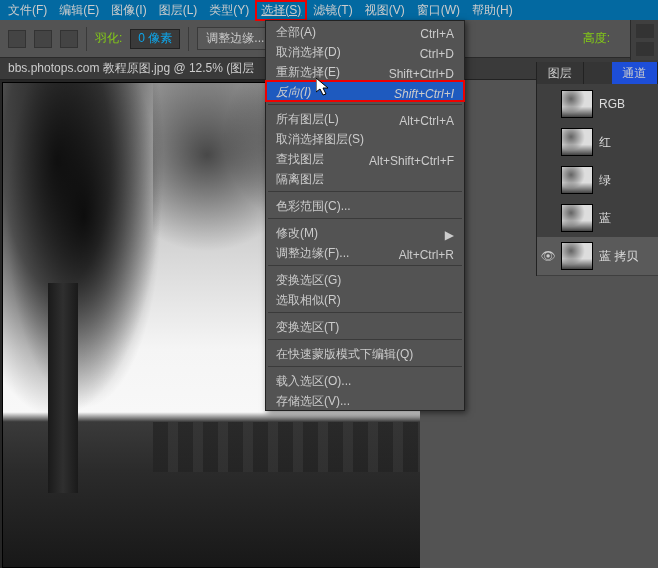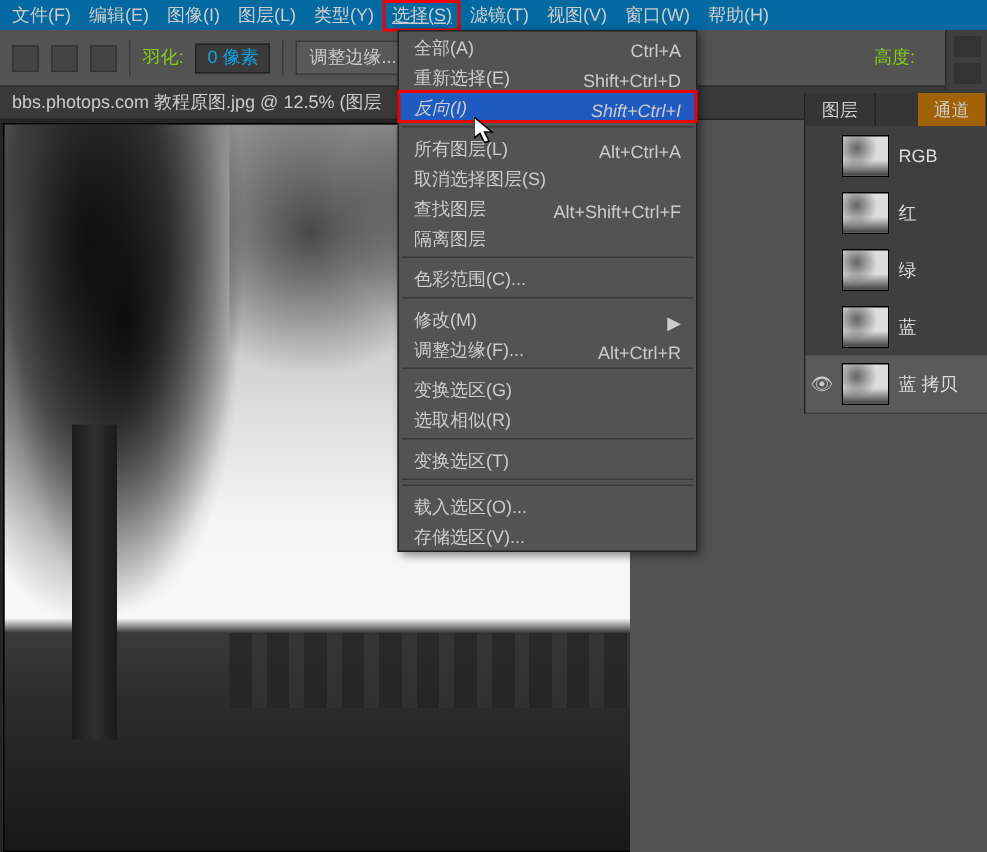--- a/index.html
+++ b/index.html
@@ -25,21 +25,21 @@
 .dd-item.disabled{color:#7a7a7a;}
 .dd-item.selected{background:#1e5abf;color:#fff;font-style:italic;}
 .dd-item.boxed{outline:2px solid #e00;outline-offset:-1px;}
 .dd-sep{height:1px;background:#3a3a3a;margin:3px 2px;}
 .cursor{position:absolute;left:316px;top:78px;z-index:12;pointer-events:none;}
 .right-strip{position:absolute;right:0;top:20px;width:28px;height:40px;background:#3f3f3f;display:flex;flex-direction:column;align-items:center;gap:4px;padding-top:4px;border-left:1px solid #2a2a2a;}
 .right-strip div{width:18px;height:14px;background:#333;}
 .panel{position:absolute;right:0;top:62px;width:122px;background:#3f3f3f;border-left:1px solid #222;}
 .panel-tabs{display:flex;height:22px;background:#353535;gap:28px;}
 .ptab{flex:1;display:flex;align-items:center;justify-content:center;border-right:1px solid #222;}
-.ptab.active{background:#a16207;}
+.ptab.active{background:#1d4ed8;}
 .ch-list{padding:1px 0;}
 .ch-row{display:flex;align-items:center;height:38px;padding:0 4px;gap:6px;}
 .ch-row.sel{background:#5a5a5a;}
 .eye{width:14px;height:14px;display:flex;align-items:center;justify-content:center;}
 .thumb{width:32px;height:28px;background:#ddd;border:1px solid #000;position:relative;overflow:hidden;}
 .thumb::after{content:"";position:absolute;inset:0;background:radial-gradient(circle at 30% 30%,rgba(0,0,0,.55) 0%,transparent 50%),linear-gradient(to bottom,transparent 60%,rgba(0,0,0,.7) 100%);}
 .ch-name{color:#ddd;}
 .h-label{margin-left:auto;margin-right:40px;}
 </style>
 </head>
@@ -81,20 +81,24 @@
       <div class="trunk"></div>
       <div class="bushes"></div>
   </div>
 </div>
 
 <div class="dropdown">
   <div class="dd-item">
       <span>全部(A)</span>
       <span>Ctrl+A</span>
     </div>
+  <div class="dd-item">
+      <span>取消选择(D)</span>
+      <span>Ctrl+D</span>
+    </div>
   <div class="dd-item disabled">
       <span>重新选择(E)</span>
       <span>Shift+Ctrl+D</span>
     </div>
   <div class="dd-item selected boxed">
       <span>反向(I)</span>
       <span>Shift+Ctrl+I</span>
     </div>
   <div class="dd-sep"></div>
   <div class="dd-item">
@@ -135,20 +139,24 @@
   <div class="dd-item">
       <span>选取相似(R)</span>
       <span></span>
     </div>
   <div class="dd-sep"></div>
   <div class="dd-item">
       <span>变换选区(T)</span>
       <span></span>
     </div>
   <div class="dd-sep"></div>
+  <div class="dd-item">
+      <span>在快速蒙版模式下编辑(Q)</span>
+      <span></span>
+    </div>
   <div class="dd-sep"></div>
   <div class="dd-item">
       <span>载入选区(O)...</span>
       <span></span>
     </div>
   <div class="dd-item">
       <span>存储选区(V)...</span>
       <span></span>
     </div>
 </div>

